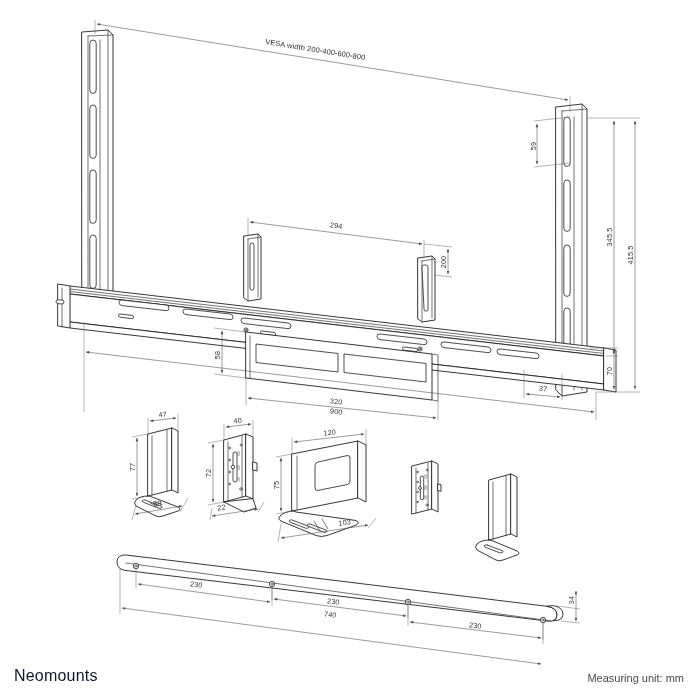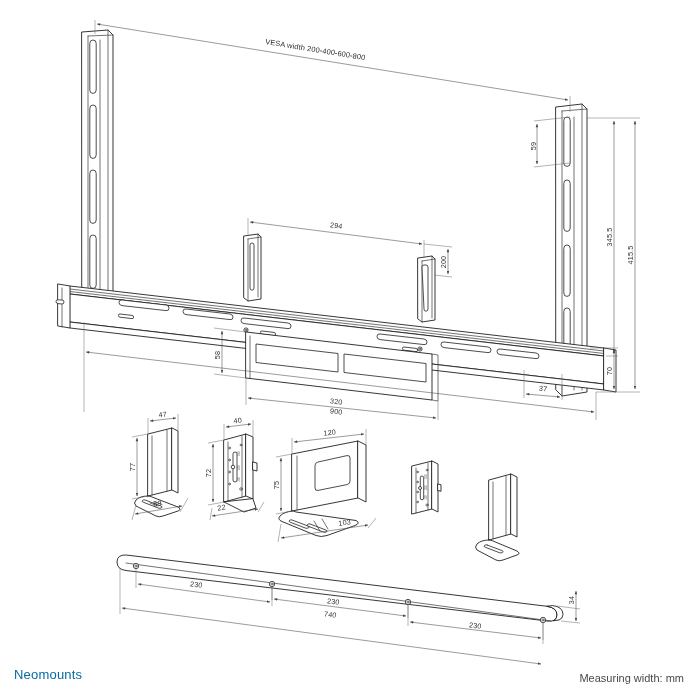--- a/index.html
+++ b/index.html
@@ -69,22 +69,22 @@
   }
   .arrow-head {
     fill: #4a4748;
     stroke: none;
   }
   .brand-text {
     position: absolute;
     left: 14px;
     top: 668px;
     font-family: "Liberation Sans", sans-serif;
-    font-size: 13px;
-    color: #0369a1;
+    font-size: 16px;
+    color: #0f172a;
     letter-spacing: 0.2px;
     line-height: 1;
   }
   .unit-text {
     position: absolute;
     right: 16px;
     top: 673px;
     font-family: "Liberation Sans", sans-serif;
     font-size: 11px;
     color: #4a4748;
@@ -459,15 +459,15 @@
         <path class="ext-line" d="M561,621 L580,623"></path>
         <path class="dim-line" d="M576,591 L576,621" marker-start="url(#ahr)" marker-end="url(#ah)"></path>
         <text class="dim-text" x="574" y="600" transform="rotate(-90 574 600)" text-anchor="middle">34</text>
       </g>
     </g>
 
   </svg>
 
   <div class="brand-text">Neomounts</div>
 
-  <div class="unit-text">Measuring width: mm</div>
+  <div class="unit-text">Measuring unit: mm</div>
 
 </div>
 
 </body></html>

